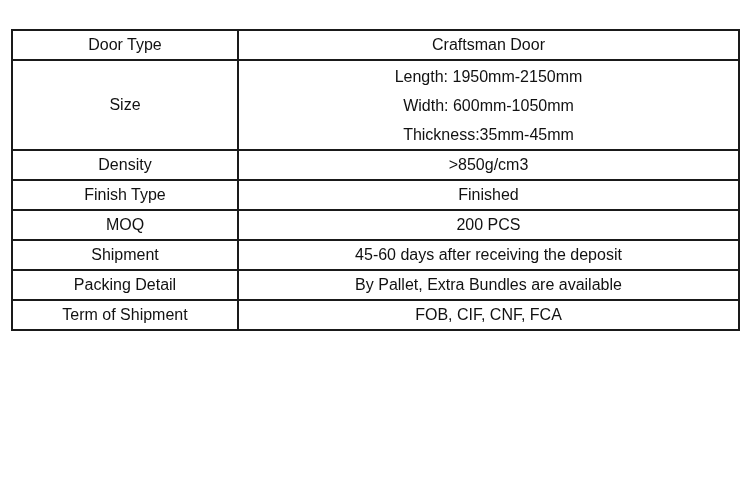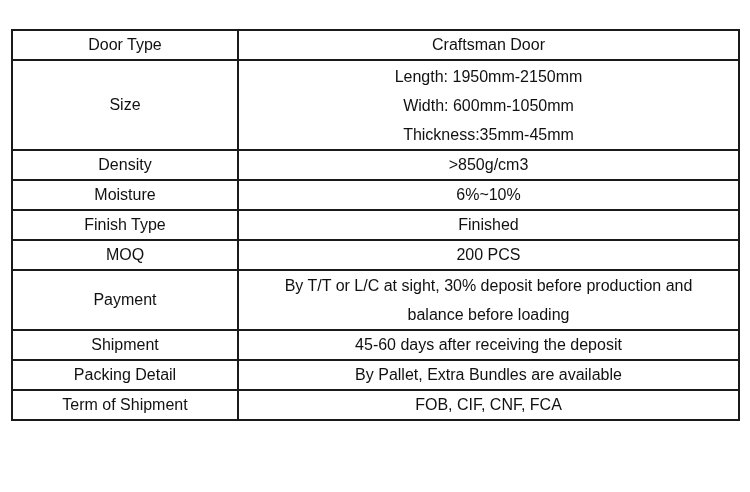--- a/index.html
+++ b/index.html
@@ -85,42 +85,31 @@
           <div class="cell-line">Width: 600mm-1050mm</div>
           <div class="cell-line">Thickness:35mm-45mm</div>
         </td>
       </tr>
 
       <tr class="r-dens">
         <td class="label-cell">Density</td>
         <td>&gt;850g/cm3</td>
       </tr>
 
-      <tr class="r-moist">
-        <td class="label-cell">Moisture</td>
-        <td>6%~10%</td>
-      </tr>
 
       <tr class="r-finish">
         <td class="label-cell">Finish Type</td>
         <td>Finished</td>
       </tr>
 
       <tr class="r-moq">
         <td class="label-cell">MOQ</td>
         <td>200 PCS</td>
       </tr>
 
-      <tr class="r-pay">
-        <td class="label-cell">Payment</td>
-        <td class="value-left">
-          <div class="cell-line">By T/T or L/C at sight, 30% deposit before production and</div>
-          <div class="cell-line">balance before loading</div>
-        </td>
-      </tr>
 
       <tr class="r-ship">
         <td class="label-cell">Shipment</td>
         <td>45-60 days after receiving the deposit</td>
       </tr>
 
       <tr class="r-pack">
         <td class="label-cell">Packing Detail</td>
         <td>By Pallet, Extra Bundles are available</td>
       </tr>

